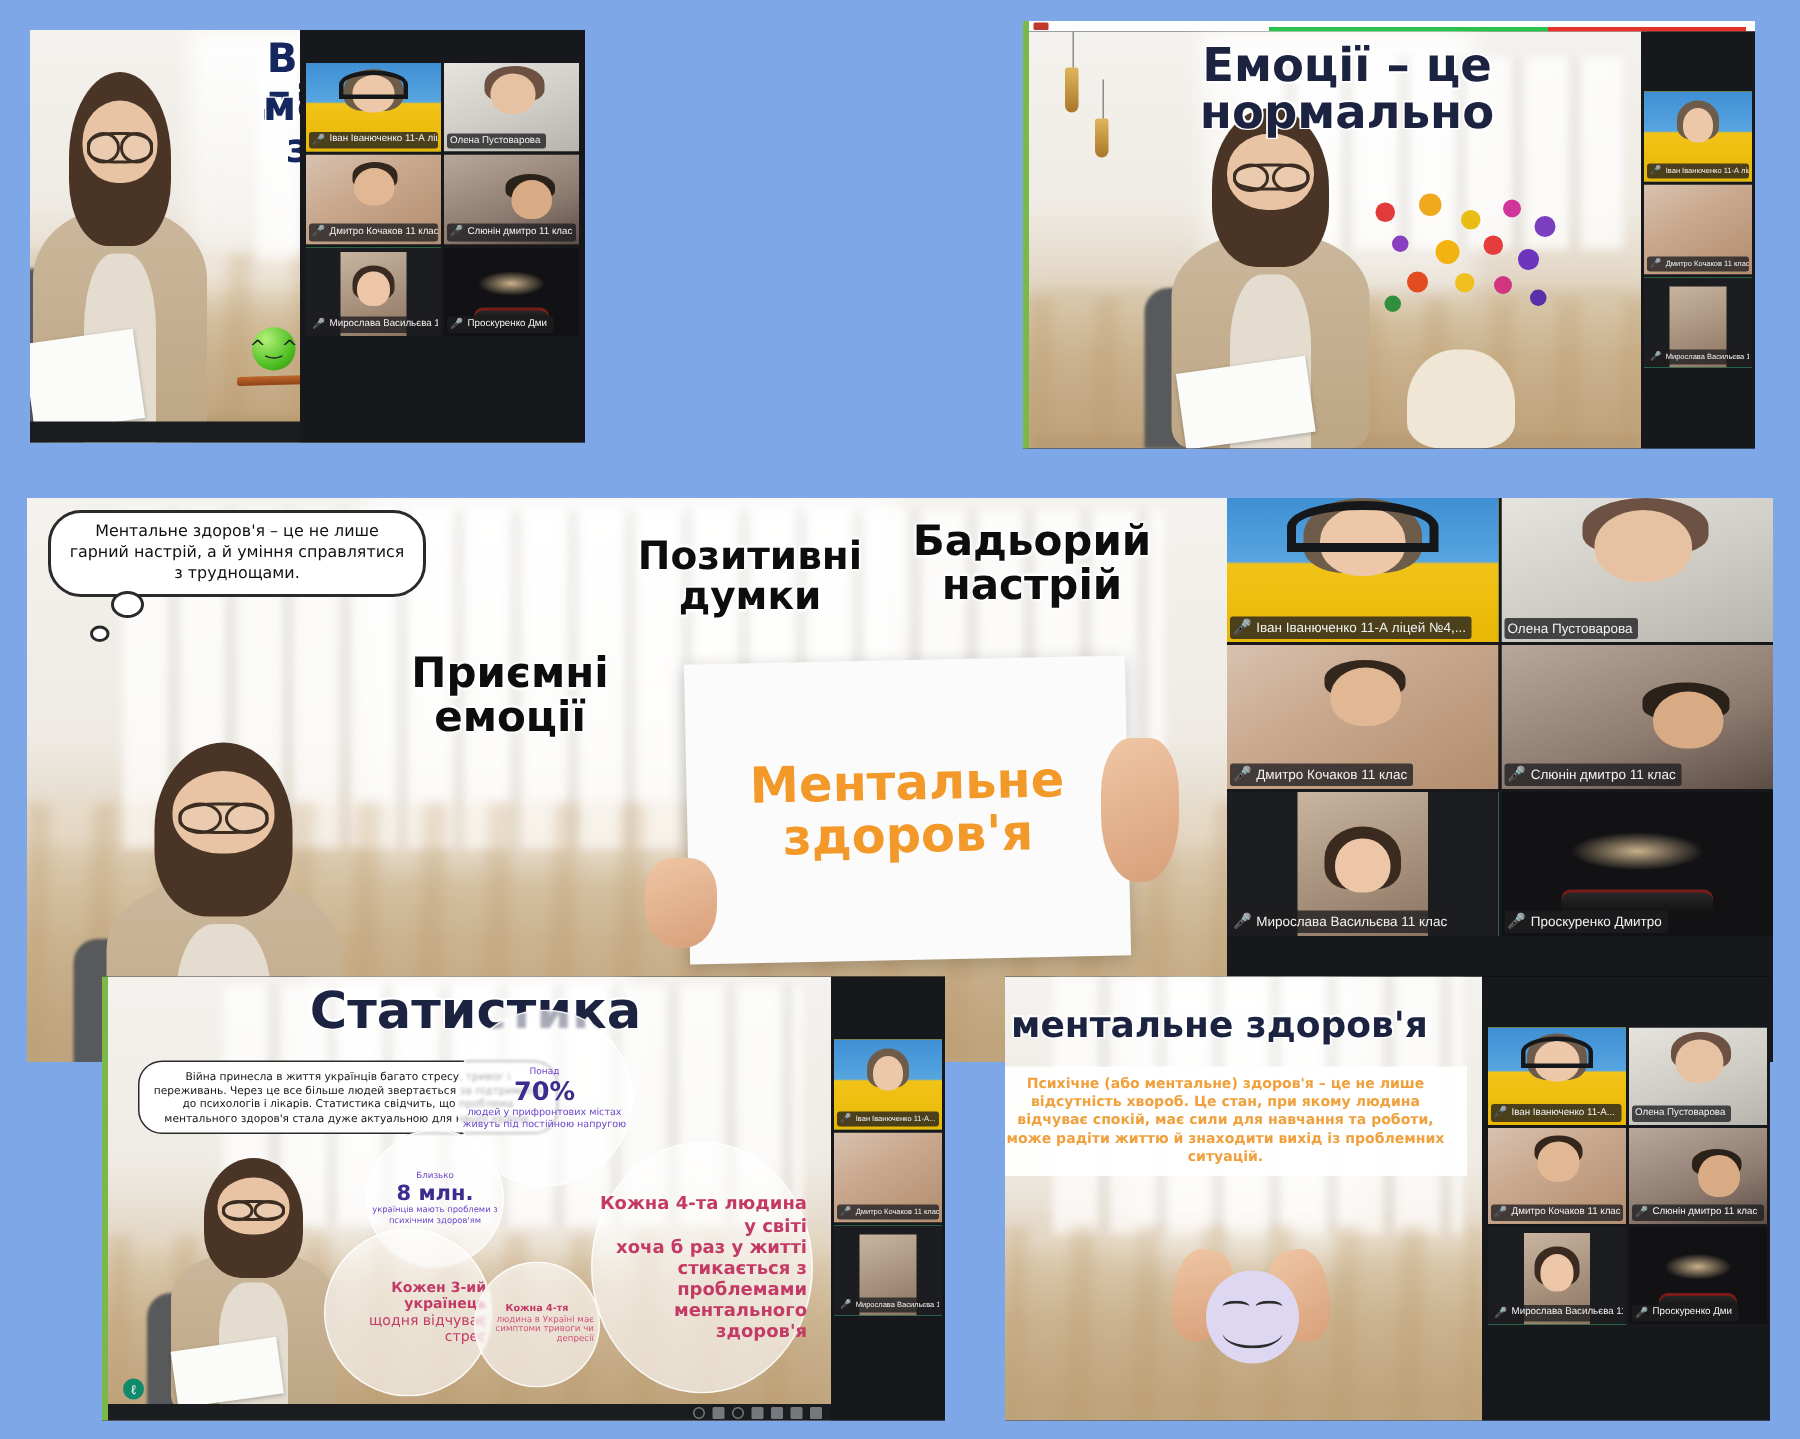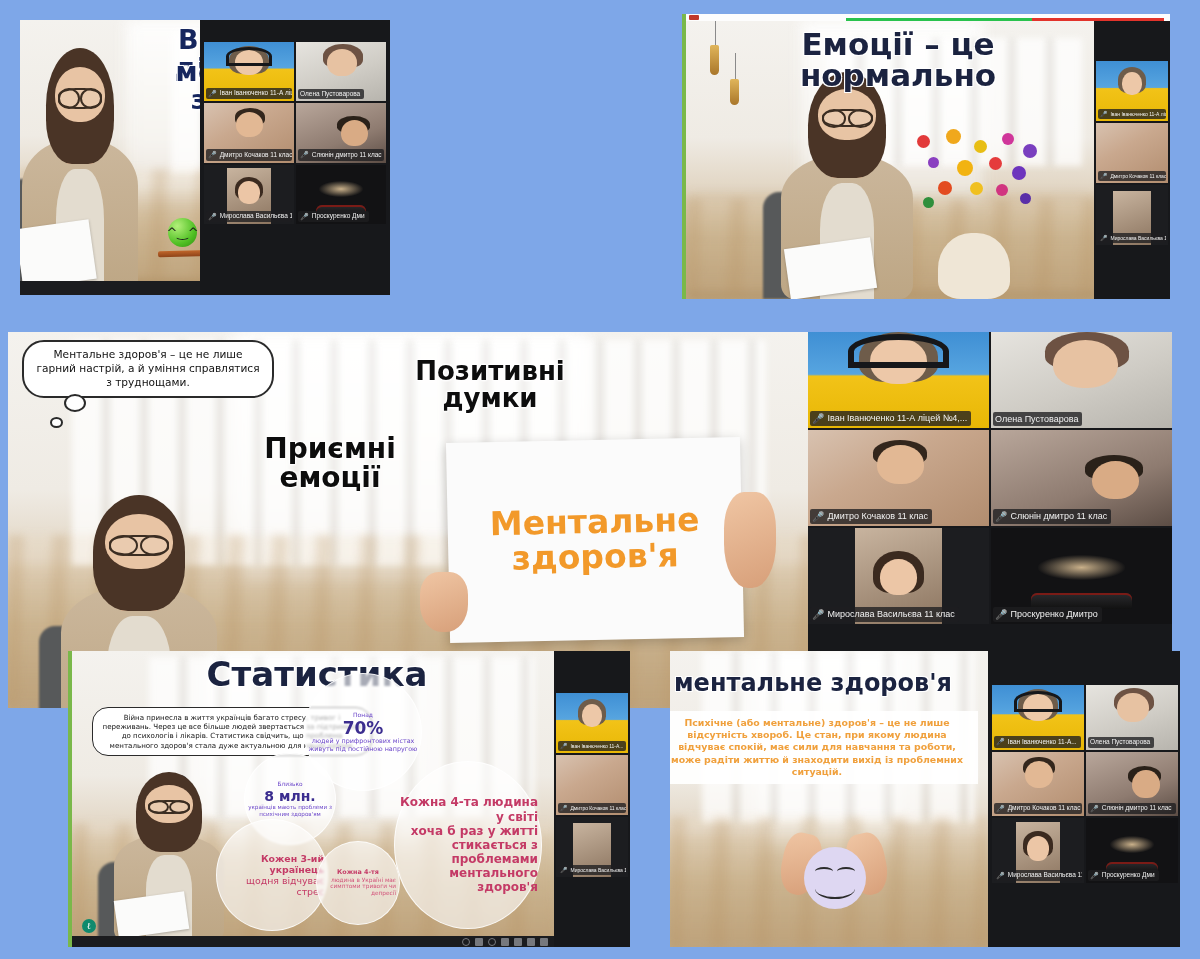--- a/index.html
+++ b/index.html
@@ -377,21 +377,21 @@
                       background:linear-gradient(160deg,#c8b49f,#8c7560);"></div>
           <div class="namebar" style="font-size:5px;">
             <span class="mic-off" style="font-size:6px;">🎤</span>
             <span>Мирослава  Васильєва 11 клас</span>
           </div>
         </div>
       </div>
     </div>
   </div>
 
-  <div class="panel" style="left:8px; top:332px; width:1164px; height:376px;">
+  <div class="panel" style="left:18px; top:332px; width:1164px; height:376px;">
     <div class="slide" style="width:806px;">
       <div class="bg-class"></div>
       <div class="bg-windows" style="left:8%; right:6%; top:2%; height:60%;"></div>
       <div class="bg-desks" style="bottom:0; height:46%;"></div>
 
       <div class="bubble" style="left:14px; top:8px; width:252px; font-size:10.6px;">
         <span>Ментальне здоров'я – це не лише гарний настрій, а й уміння справлятися з труднощами.</span>
         <span class="tail1" style="left:40px; bottom:-16px; width:22px; height:18px;"></span>
         <span class="tail2" style="left:26px; bottom:-32px; width:13px; height:11px;"></span>
       </div>
@@ -401,20 +401,21 @@
         <div class="p-body"></div>
         <div class="p-shirt"></div>
         <div class="p-neck"></div>
         <div class="p-hair"></div>
         <div class="p-glass"></div>
         <div class="p-paper" style="bottom:0; left:16%; width:56%; height:18%;"></div>
       </div>
 
       <div class="word-black" style="left:238px; top:102px; width:168px; font-size:28px;">Приємні емоції</div>
       <div class="word-black" style="left:392px; top:26px; width:180px; font-size:26px;">Позитивні думки</div>
+      <div class="word-black" style="left:580px; top:14px; width:180px; font-size:28px;">Бадьорий настрій</div>
 
       <div class="signcard" style="left:440px; top:108px; width:294px; height:200px;">
         <div class="sign-text">
           <span style="font-size:33px;">Ментальне</span>
           <span style="font-size:33px;">здоров'я</span>
         </div>
       </div>
       <div class="hand" style="left:716px; top:160px; width:52px; height:96px;"></div>
       <div class="hand" style="left:412px; top:240px; width:48px; height:60px;"></div>
     </div>

